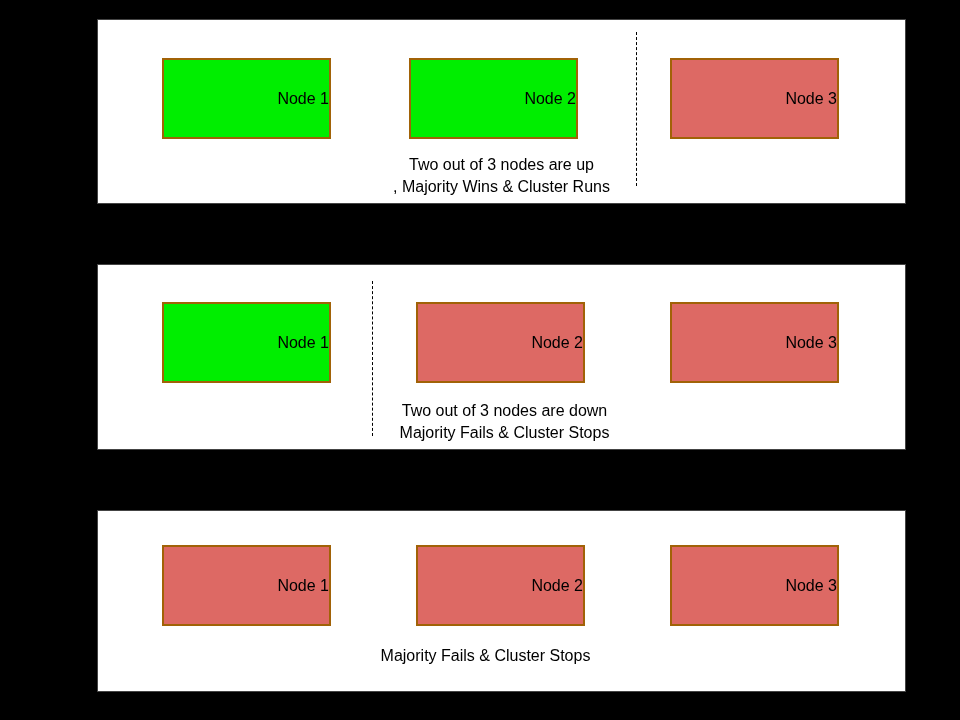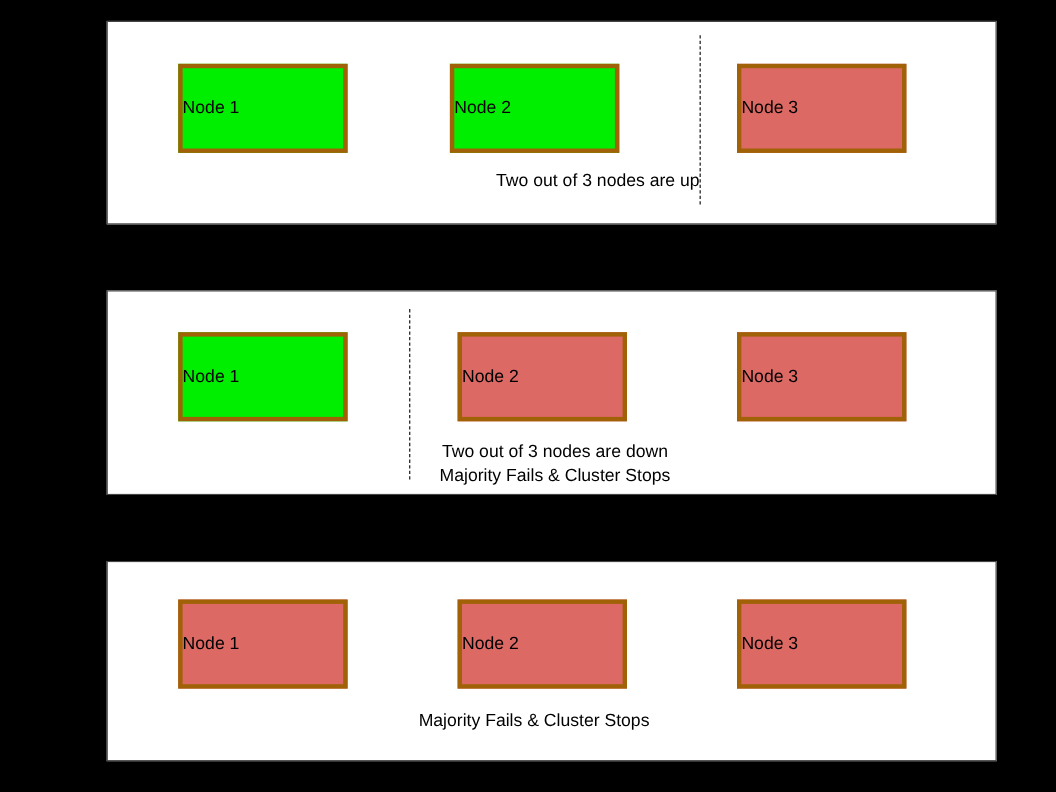--- a/index.html
+++ b/index.html
@@ -24,27 +24,27 @@
     background: #ffffff;
     border: 1px solid #444444;
     box-sizing: border-box;
   }
   #panel-1 { top: 19px;  height: 185px; }
   #panel-2 { top: 264px; height: 186px; }
   #panel-3 { top: 510px; height: 182px; }
 
   .node {
     position: absolute;
-    width: 154px;
+    width: 169px;
     height: 81px;
-    border: 4px solid #a16207;
+    border: 2px solid #a16207;
     box-sizing: border-box;
     display: flex;
     align-items: center;
-    justify-content: flex-start;
+    justify-content: flex-end;
     font-size: 16px;
     color: #000000;
   }
   
   #panel-1 .node-1 { left: 64px;  top: 38px; }
   #panel-1 .node-2 { left: 311px; top: 38px; }
   #panel-1 .node-3 { left: 572px; top: 38px; }
   
   #panel-2 .node-1 { left: 64px;  top: 37px; }
   #panel-2 .node-2 { left: 318px; top: 37px; }
@@ -64,21 +64,21 @@
 
   .caption {
     position: absolute;
     left: 0;
     width: 100%;
     text-align: center;
     font-size: 16px;
     line-height: 22px;
     color: #000000;
   }
-  #panel-1 .caption { top: 134px; margin-left: 42px; }
+  #panel-1 .caption { top: 134px; }
   #panel-2 .caption { top: 135px; transform: translateX(3px); }
   #panel-3 .caption { top: 134px; transform: translateX(-16px); }
 </style>
 </head>
 <body>
 
 <div class="stage">
 
   <div class="panel" id="panel-1">
     <div class="node node-1" style="background: rgb(0, 238, 0);">
@@ -86,20 +86,21 @@
     </div>
     <div class="node node-2" style="background: rgb(0, 238, 0);">
       <span>Node 2</span>
     </div>
     <div class="node node-3" style="background: rgb(221, 105, 100);">
       <span>Node 3</span>
     </div>
     <div class="divider"></div>
     <div class="caption">
       <div>Two out of 3 nodes are up</div>
+      <div>, Majority Wins &amp; Cluster Runs</div>
     </div>
   </div>
 
   <div class="panel" id="panel-2">
     <div class="node node-1" style="background: rgb(0, 238, 0);">
       <span>Node 1</span>
     </div>
     <div class="node node-2" style="background: rgb(221, 105, 100);">
       <span>Node 2</span>
     </div>

